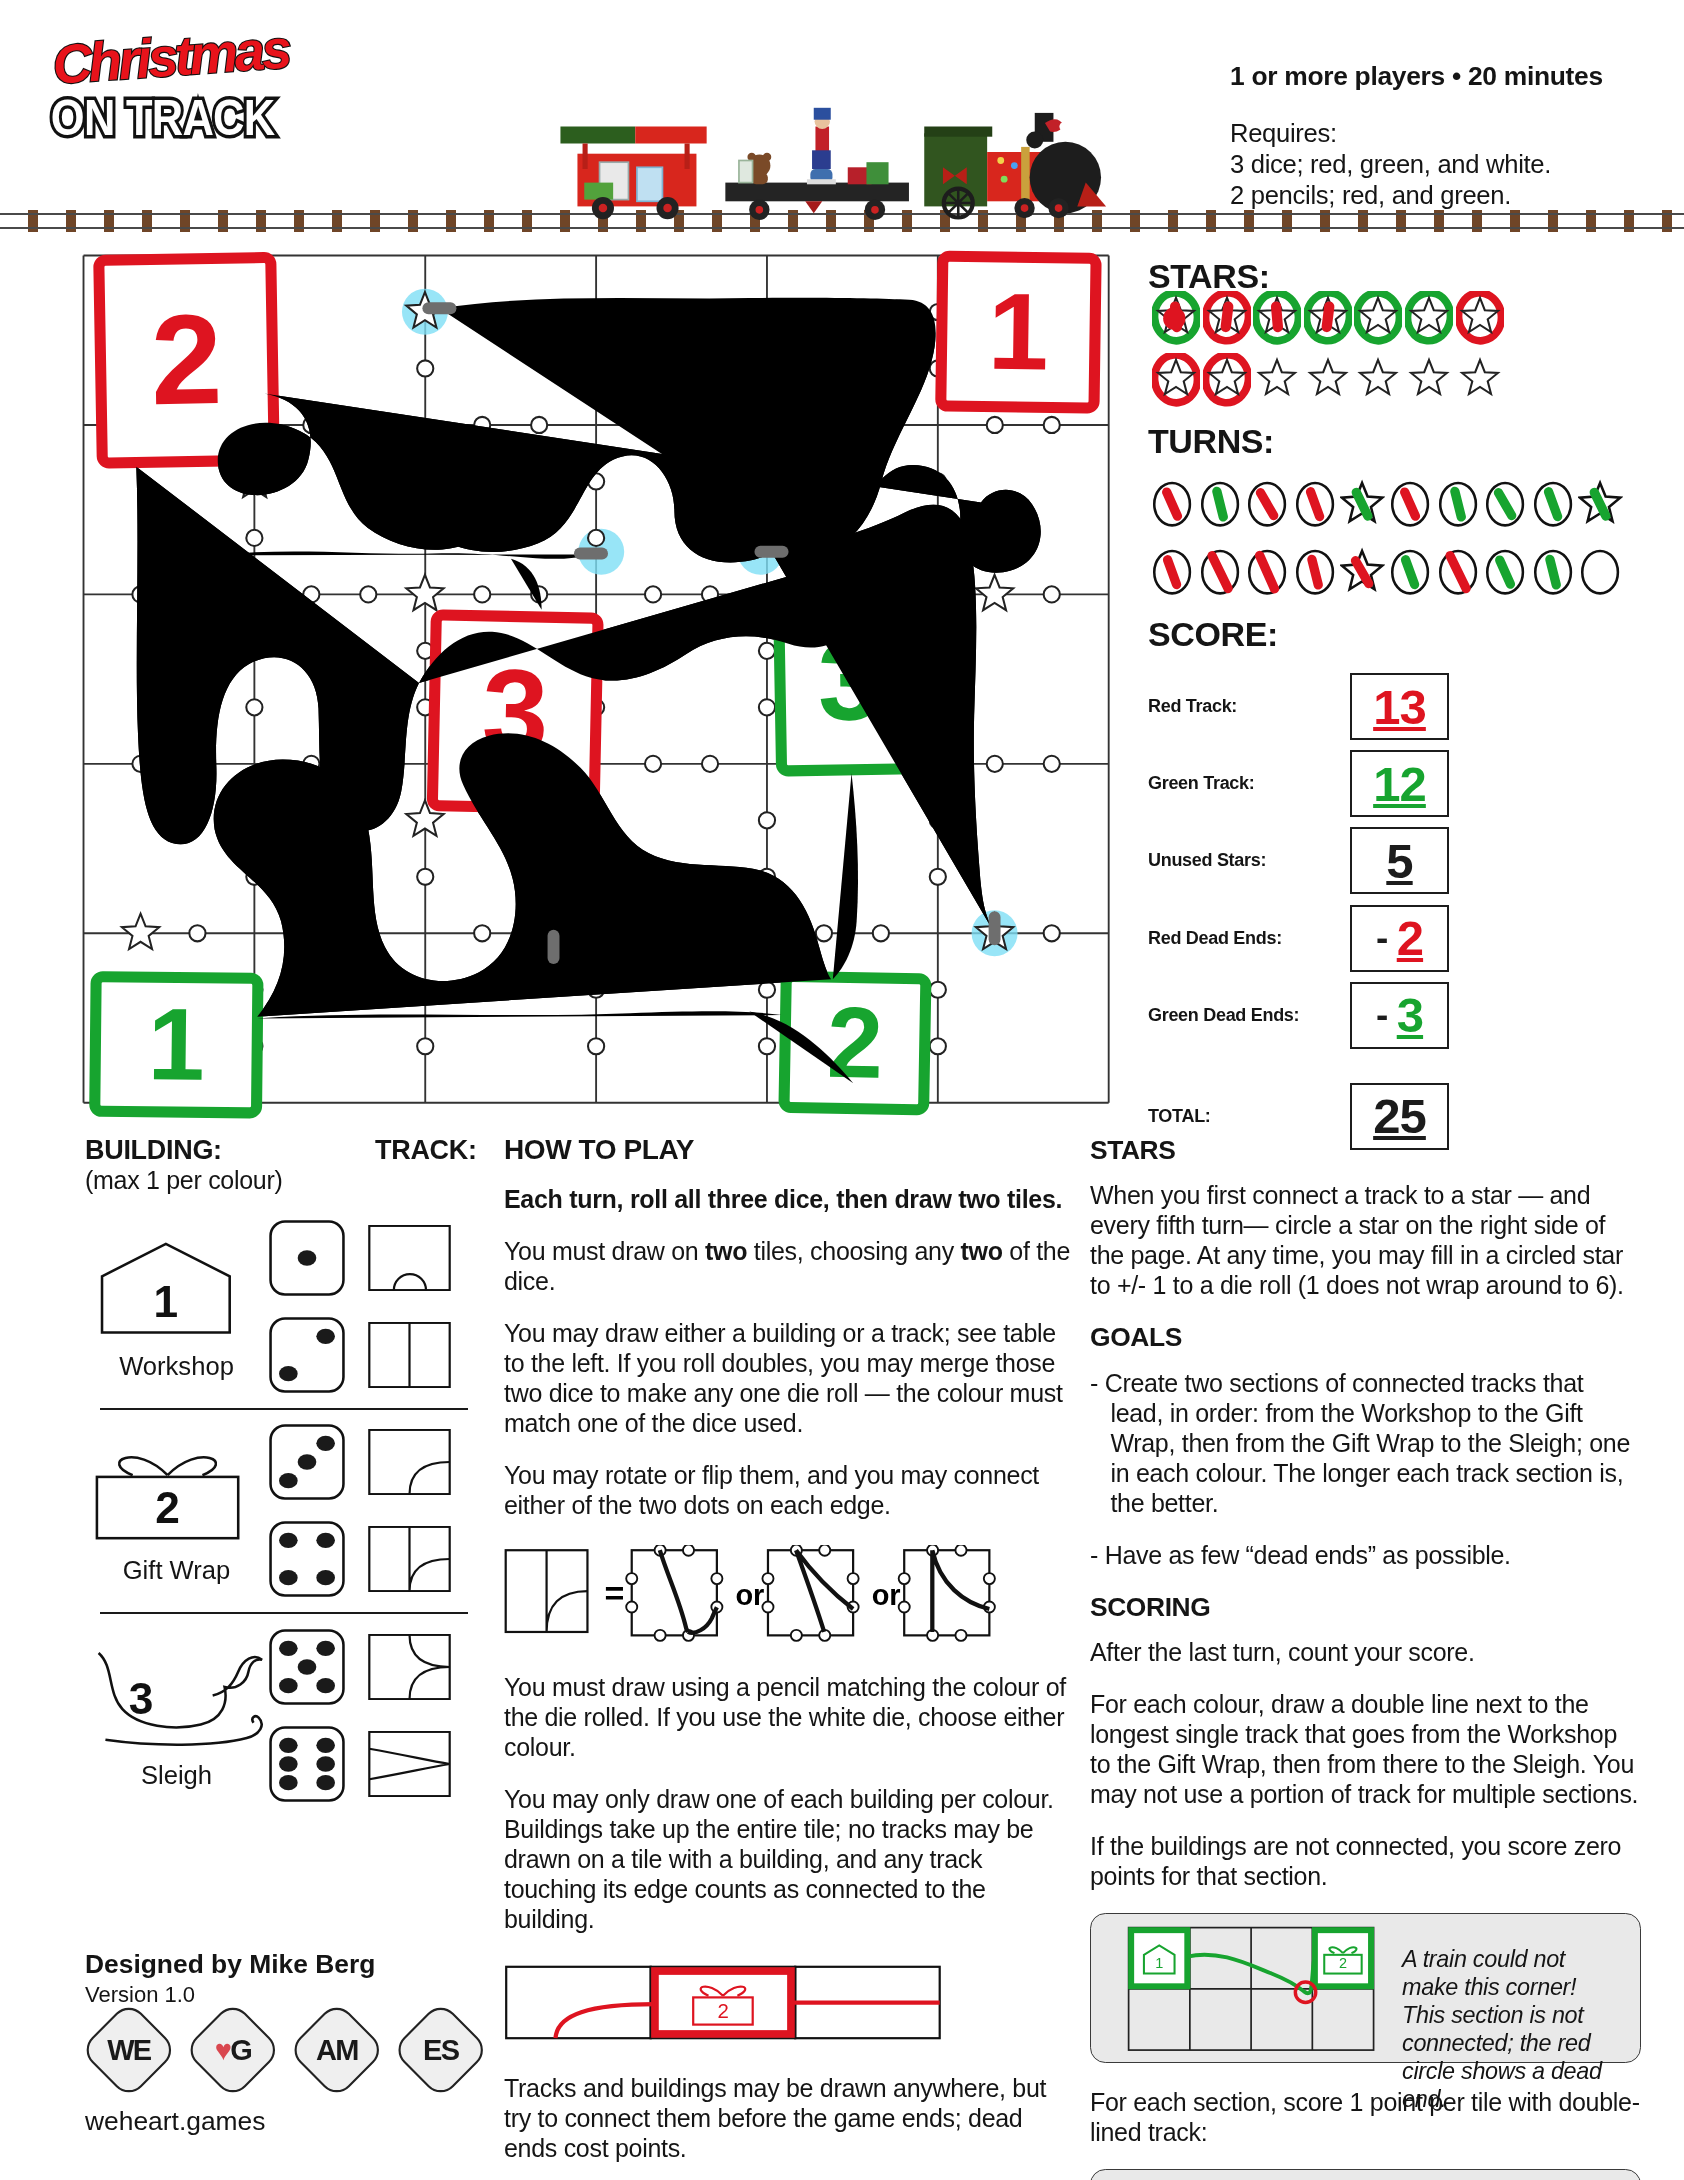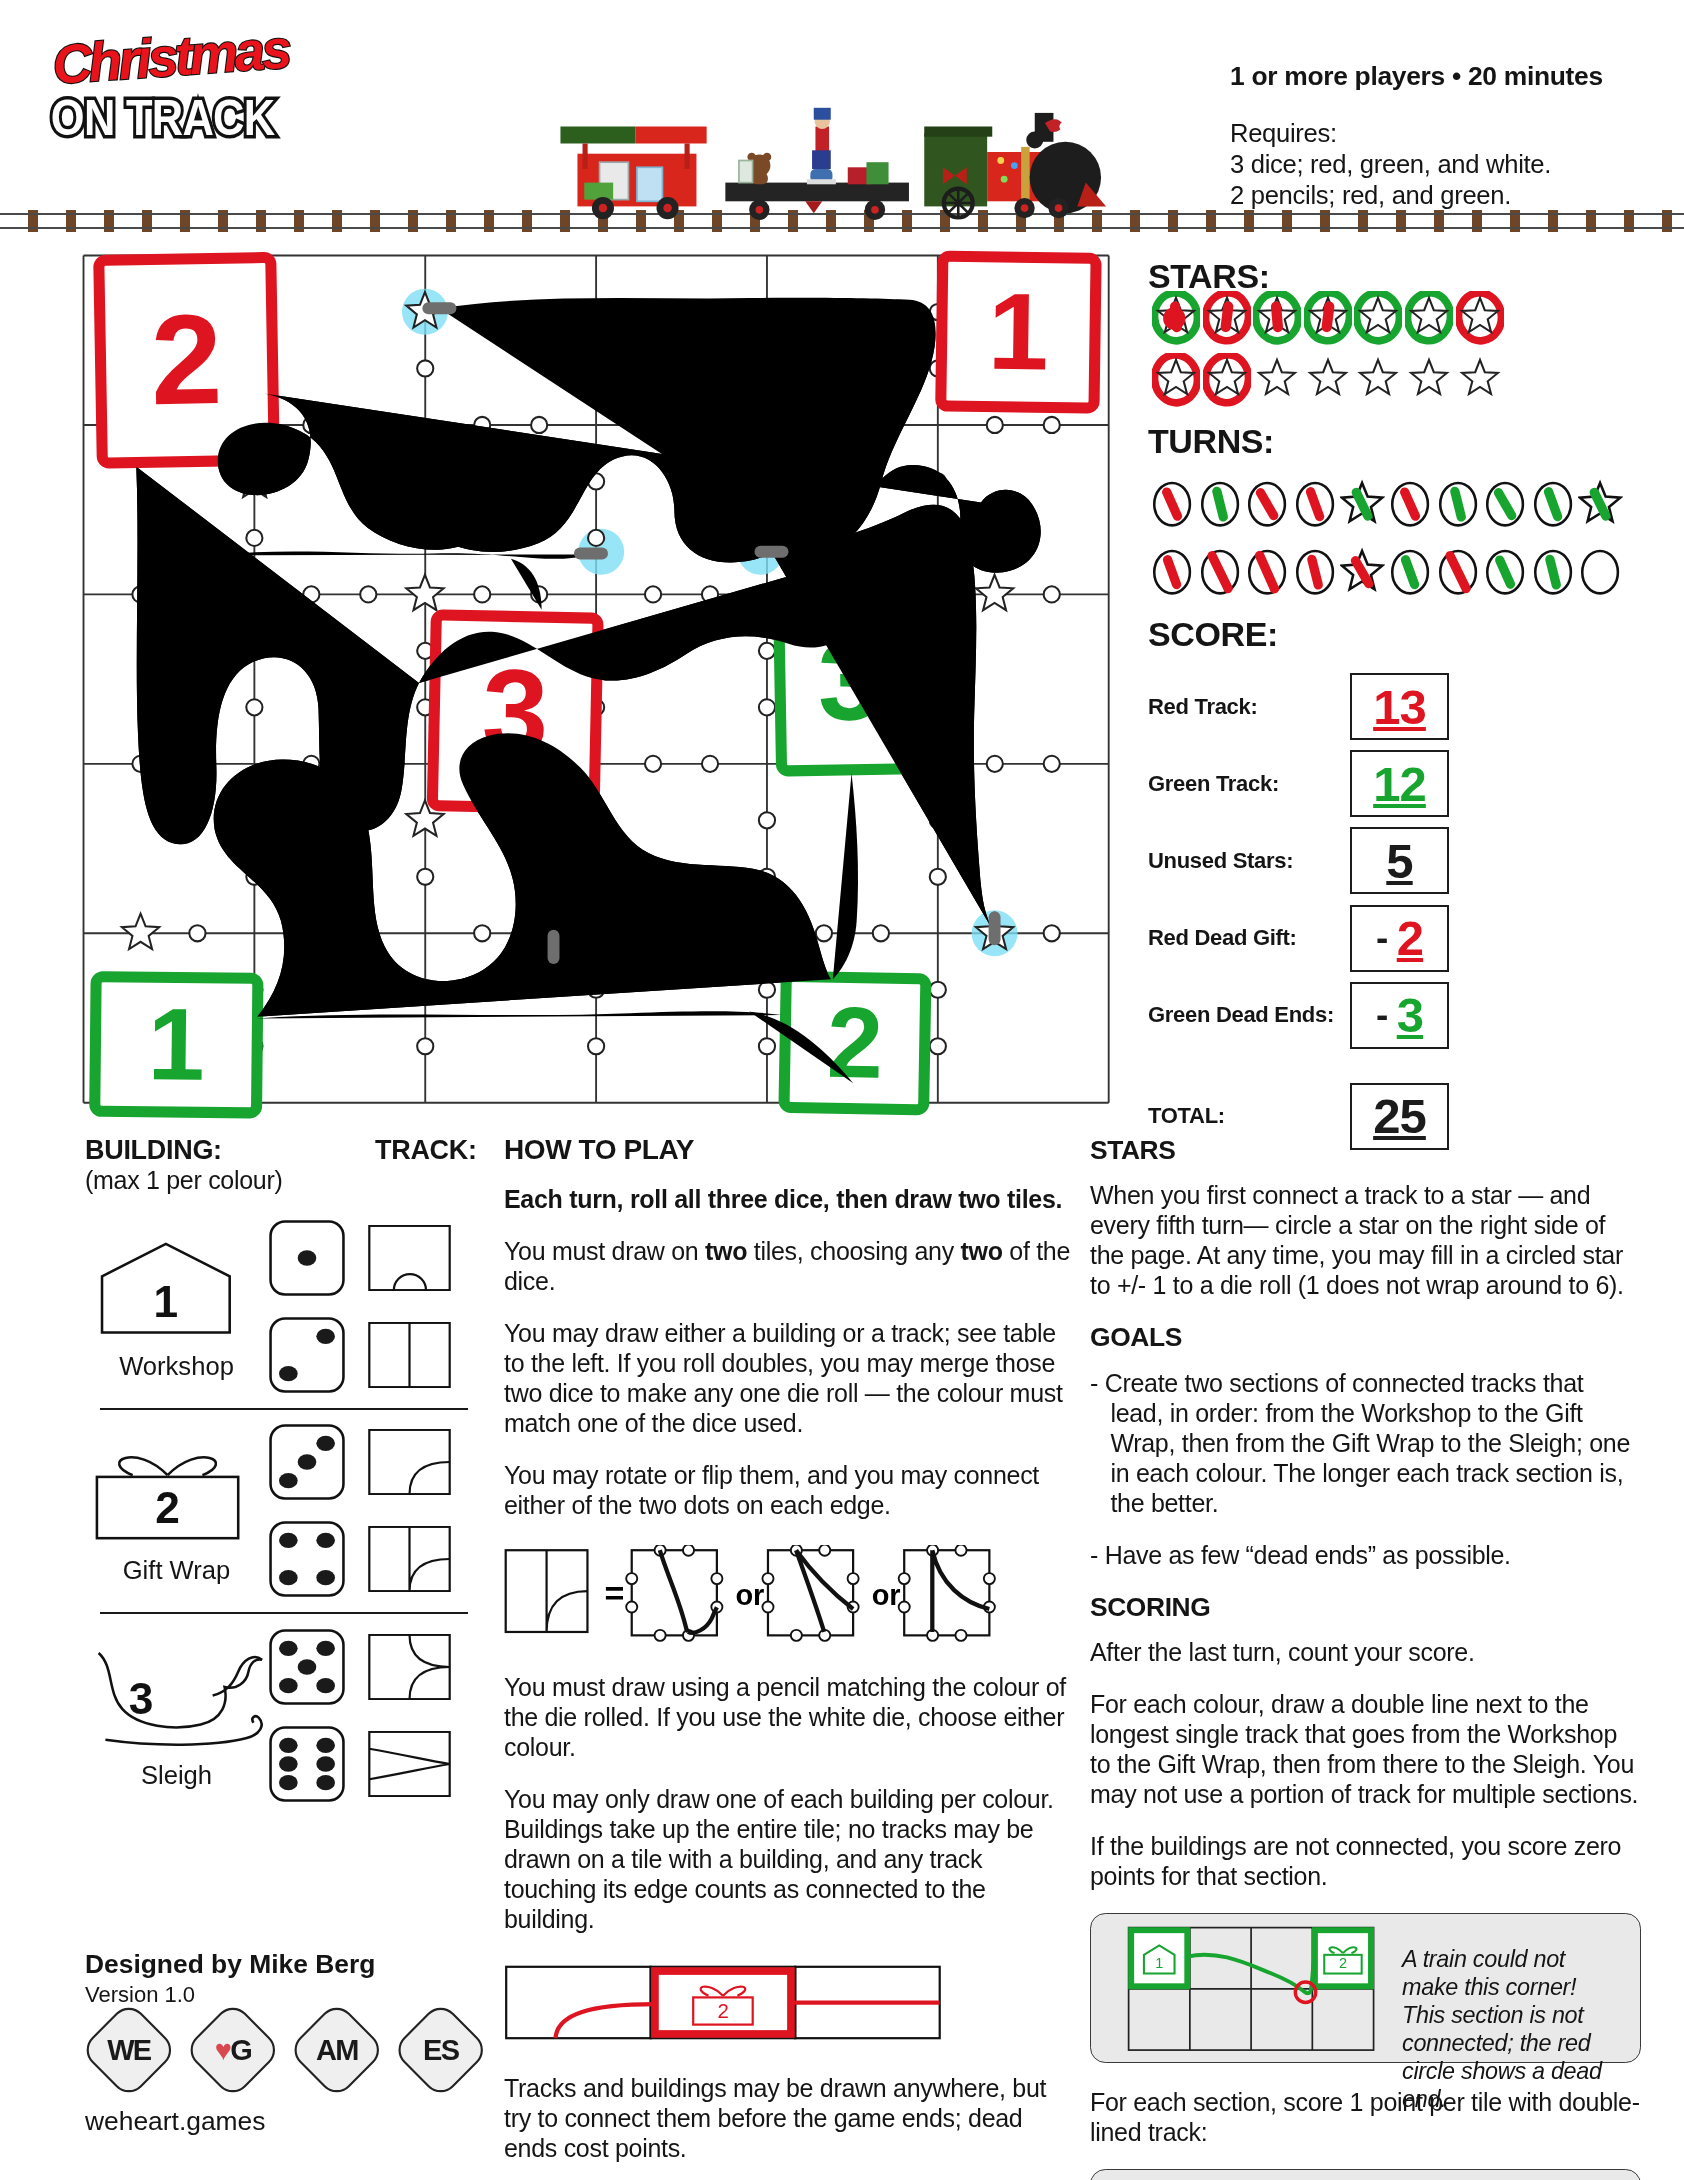--- a/index.html
+++ b/index.html
@@ -12,21 +12,21 @@
   .rail .ties{position:absolute;left:0;right:0;top:0;bottom:0;
     background:repeating-linear-gradient(90deg,transparent 0 28px,#6f4527 28px 38px);}
   .rail .r{position:absolute;left:0;right:0;height:2.6px;background:#4a4a4a;}
   .info{left:1230px;top:49px;width:409px;margin-top:12px;}
   .info .players{font-weight:bold;font-size:26.4px;letter-spacing:-0.3px;}
   .info .req{margin-top:25.6px;font-size:25.6px;line-height:31px;letter-spacing:-0.3px;}
   
   .sec-label{font-weight:800;font-size:34px;letter-spacing:-0.4px;}
   .cells{display:flex;gap:2.6px;}
   .score-row{display:flex;align-items:center;margin-bottom:10.2px;}
-  .score-row .lbl{width:202px;font-weight:800;font-size:22px;letter-spacing:-0.3px;}
+  .score-row .lbl{width:202px;font-weight:800;font-size:18px;letter-spacing:-0.3px;}
   .score-box{width:95px;height:63px;border:2.6px solid #1c1c1c;display:flex;align-items:center;justify-content:center;gap:8.5px;}
   .score-box .val{font-weight:800;font-size:49px;letter-spacing:-0.9px;text-decoration:underline;}
   .score-box .minus{font-weight:800;font-size:37px;color:#1c1c1c;}
   .c-red{color:#de1420;} .c-green{color:#17a42f;} .c-black{color:#1c1c1c;}
   
   .col{position:absolute;font-size:25px;line-height:30px;letter-spacing:-0.3px;}
   .col p{margin:0 0 22px 0;}
   .col h2{font-size:28px;margin:0 0 19px 0;letter-spacing:-0.4px;}
   .col h3{font-size:26.4px;margin:0 0 15.3px 0;letter-spacing:-0.4px;}
   .goals-list{margin:0 0 22px 0;padding:0;list-style:none;}
@@ -480,21 +480,21 @@
           <span class="val c-green">12</span>
         </div>
       </div>
       <div class="score-row">
         <div class="lbl">Unused Stars:</div>
         <div class="score-box">
           <span class="val c-black">5</span>
         </div>
       </div>
       <div class="score-row">
-        <div class="lbl">Red Dead Gift:</div>
+        <div class="lbl">Red Dead Ends:</div>
         <div class="score-box">
           <span class="minus">-</span>
           <span class="val c-red">2</span>
         </div>
       </div>
       <div class="score-row">
         <div class="lbl">Green Dead Ends:</div>
         <div class="score-box">
           <span class="minus">-</span>
           <span class="val c-green">3</span>

